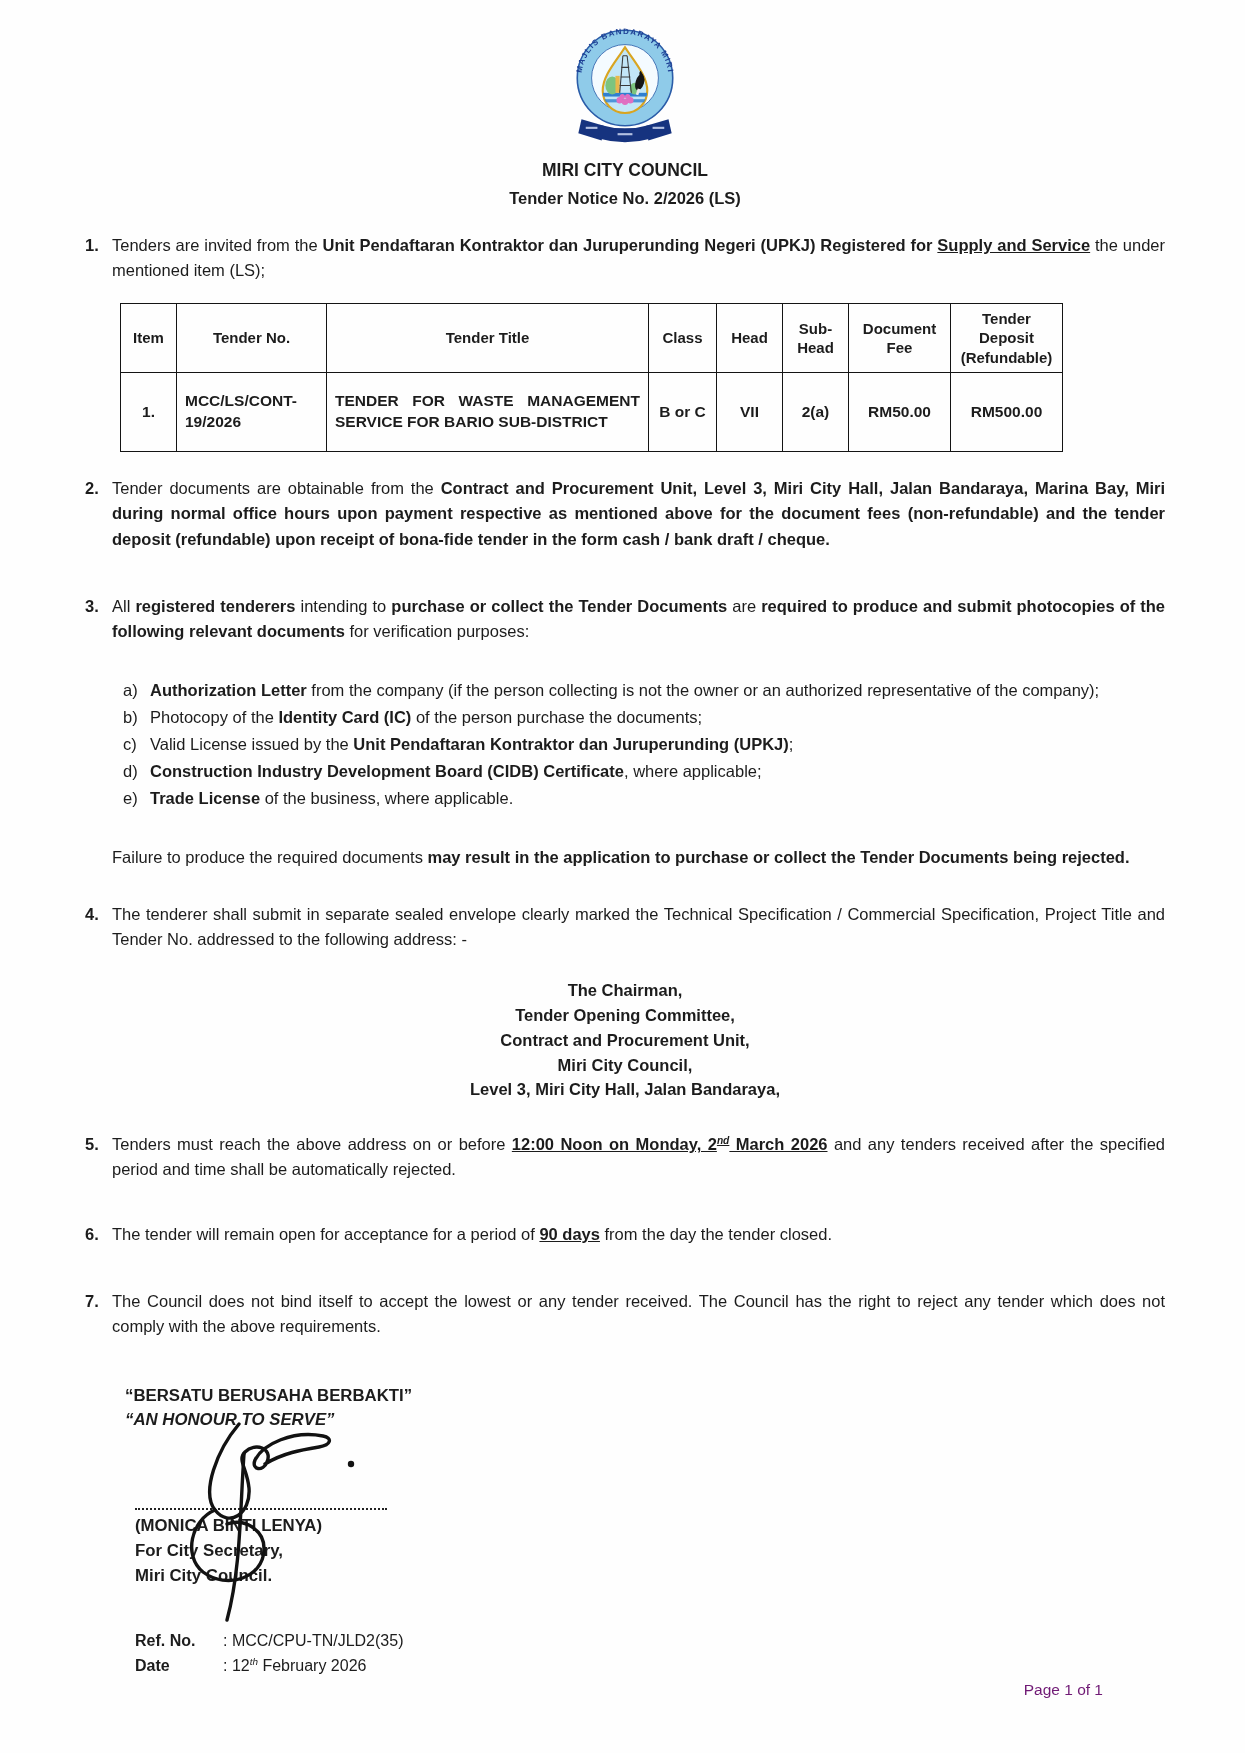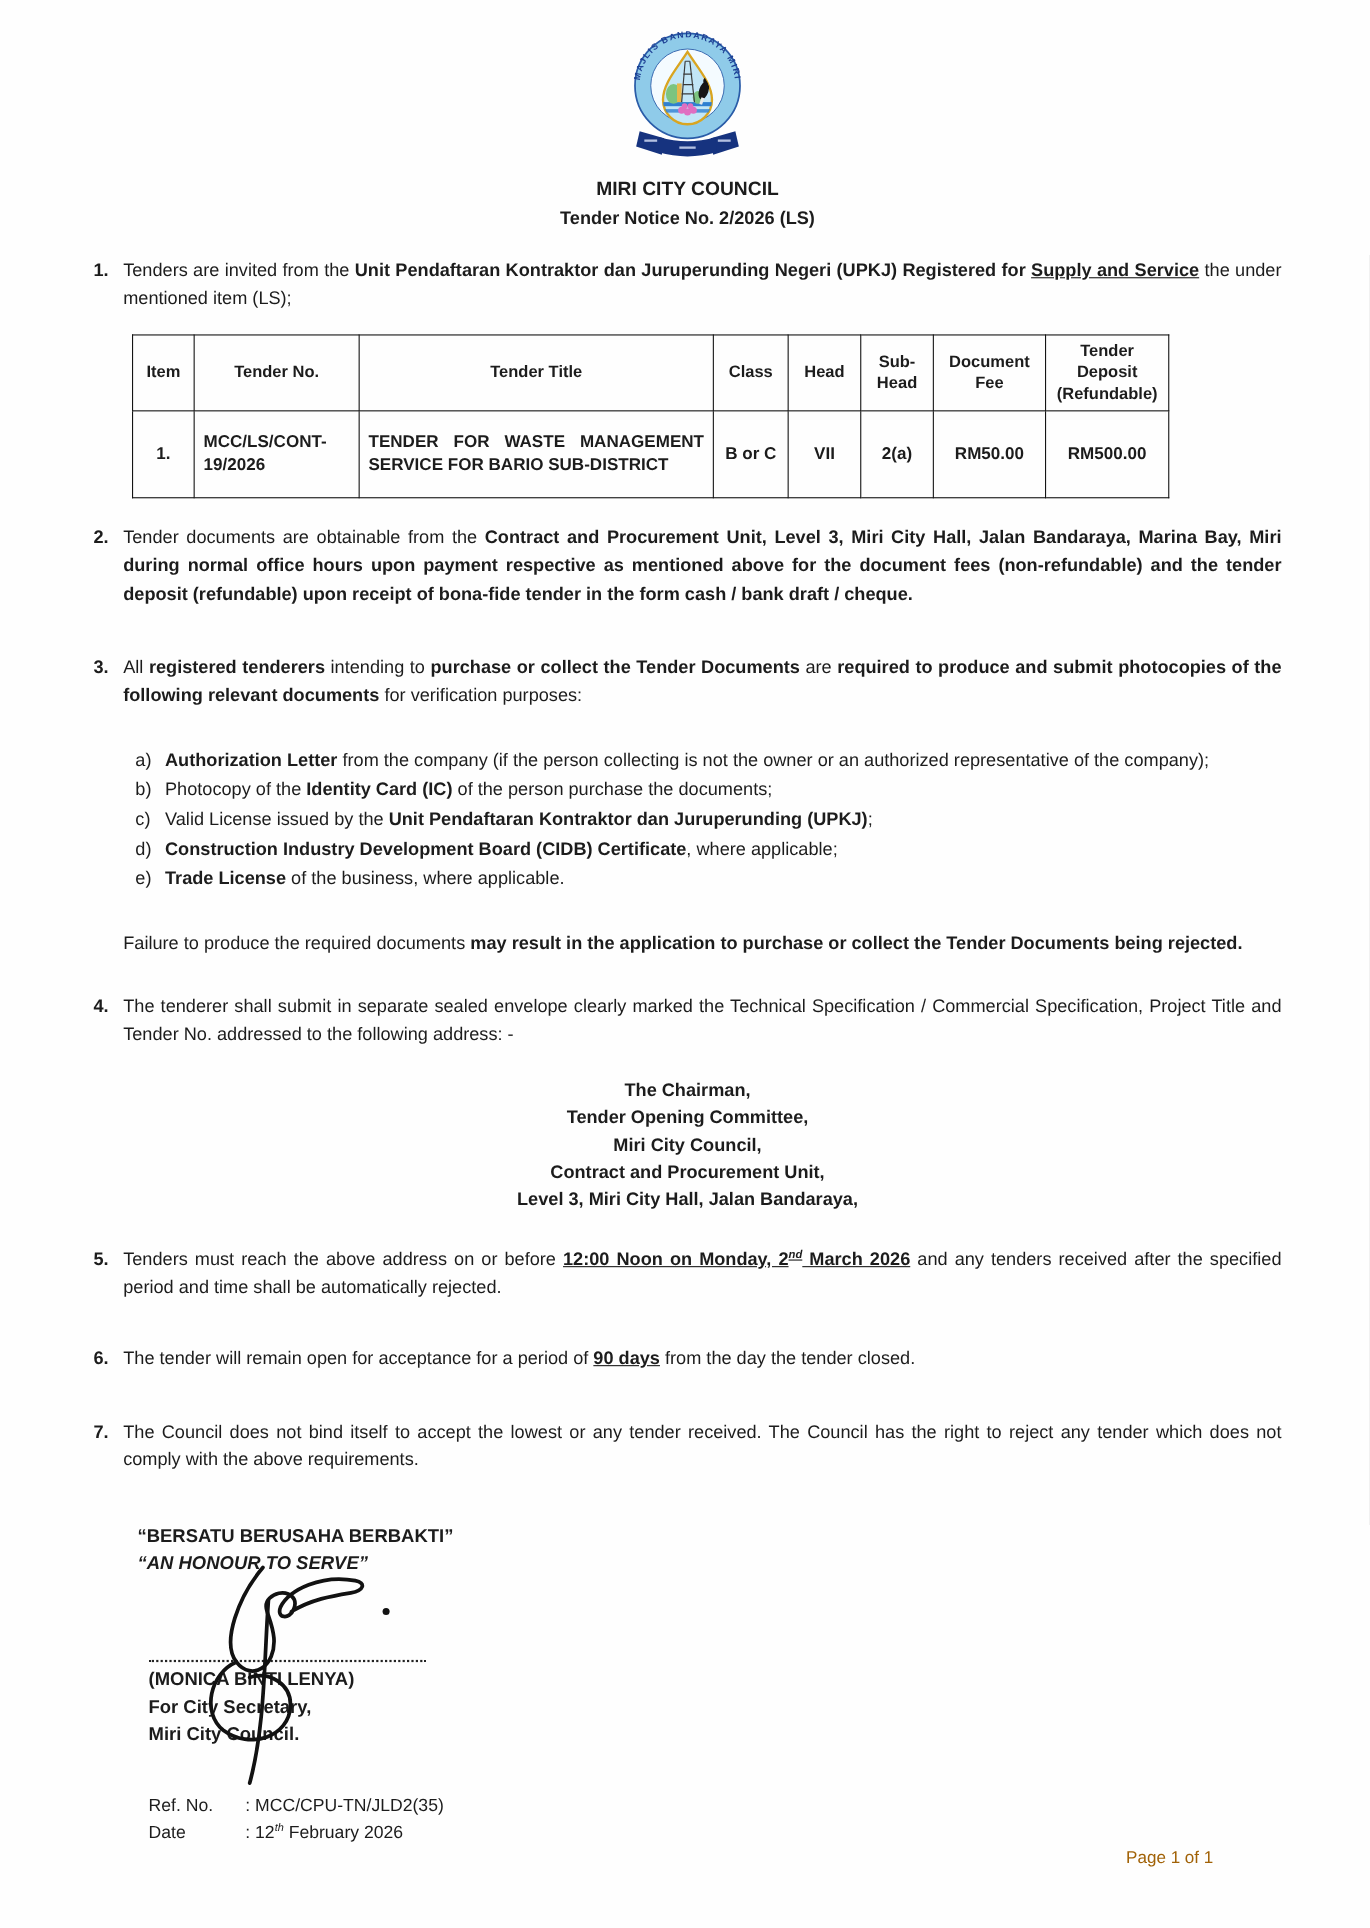--- a/index.html
+++ b/index.html
@@ -37,22 +37,22 @@
   .tender-table td.cell-title{text-align:justify;}
   .tender-table td.cell-tno{text-align:left;}
   .address{margin-top:26px;text-align:center;font-weight:bold;line-height:1.5;}
   .motto{margin-left:40px;margin-top:44px;font-weight:bold;font-size:16.8px;line-height:1.45;}
   .sig-zone{position:relative;margin-left:50px;height:74px;}
   .sig-svg{position:absolute;top:-12px;left:8px;pointer-events:none;z-index:3;}
   .dotted-line{margin-left:50px;width:252px;border-bottom:2.5px dotted #222;height:2px;}
   .sig-block{margin-left:50px;margin-top:4px;font-weight:bold;font-size:16.8px;line-height:1.48;}
   .ref-block{margin-left:50px;margin-top:40px;font-size:16px;line-height:1.55;}
   .ref-row{display:flex;}
-  .ref-label{flex:0 0 88px;}
-  .page-footer{position:absolute;right:142px;top:1678px;font-size:15.5px;color:#a16207;}
+  .ref-label{flex:0 0 88px;font-weight:bold;}
+  .page-footer{position:absolute;right:142px;top:1678px;font-size:15.5px;color:#701a75;}
 </style>
 </head>
 <body>
 
 <div class="page">
 
   <div class="logo-wrap">
     <svg width="118" height="122" viewBox="0 0 220 230" aria-hidden="true">
 
       <path d="M28 176 L70 188 L66 216 L22 202 Z" fill="#16337f"></path>
@@ -189,22 +189,22 @@
   <div class="plain-para" style="margin-top:34px"><span>Failure to produce the required documents </span><span class="b">may result in the application to purchase or collect the Tender Documents being rejected.</span></div>
 
   <div class="para" style="margin-top:32px">
     <span class="num">4.</span>
     <span class="ptext"><span>The tenderer shall submit in separate sealed envelope clearly marked the Technical Specification / Commercial Specification, Project Title and Tender No. addressed to the following address: -</span></span>
   </div>
 
   <div class="address">
     <div>The Chairman,</div>
     <div>Tender Opening Committee,</div>
+    <div>Contract and Procurement Unit,</div>
     <div>Miri City Council,</div>
-    <div>Contract and Procurement Unit,</div>
     <div>Level 3, Miri City Hall, Jalan Bandaraya,</div>
   </div>
 
   <div class="para" style="margin-top:30px">
     <span class="num">5.</span>
     <span class="ptext"><span>Tenders must reach the above address on or before </span><span class="b u">12:00 Noon on Monday, 2</span><sup class="b u">nd</sup><span class="b u"> March 2026</span><span> and any tenders received after the specified period and time shall be automatically rejected.</span></span>
   </div>
 
   <div class="para" style="margin-top:40px">
     <span class="num">6.</span>

